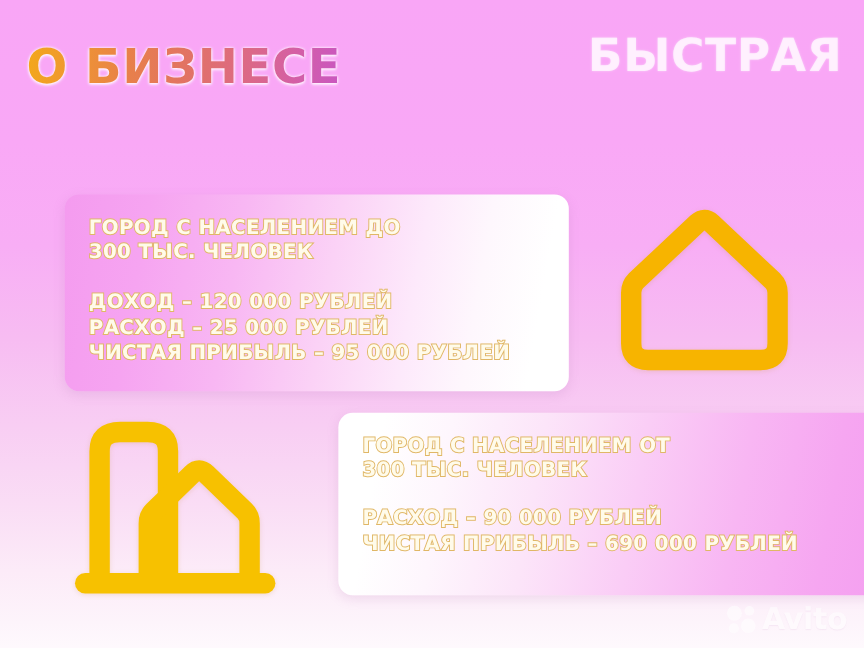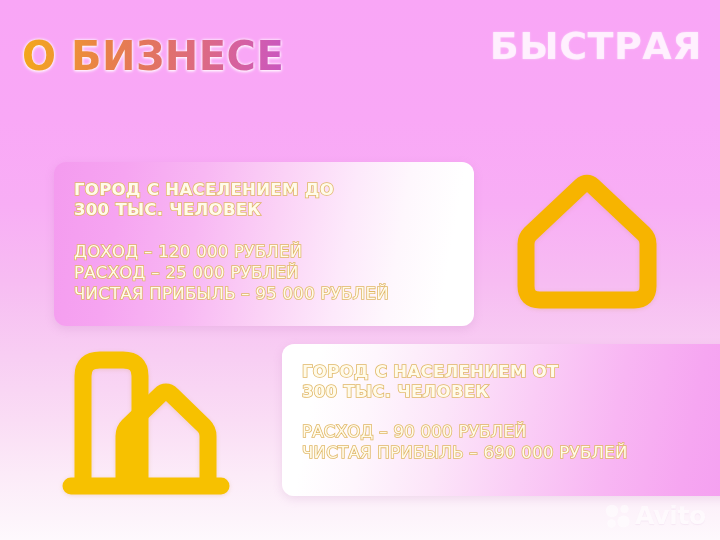--- a/index.html
+++ b/index.html
@@ -137,21 +137,21 @@
     letter-spacing: 0.3px;
     line-height: 1.22;
     color: #FFFBEA;
     -webkit-text-stroke: 1.6px #E0B766;
     paint-order: stroke fill;
     margin: 0;
   }
   .card-stats {
     margin-top: 22px;
     font-size: 16.5px;
-    font-weight: 400;
+    font-weight: 700;
     text-transform: uppercase;
     letter-spacing: 0.3px;
     line-height: 1.26;
     color: #FFFBEA;
     -webkit-text-stroke: 1.6px #E0B766;
     paint-order: stroke fill;
   }
   .card-2 .card-stats { margin-top: 20px; }
   .stat-line { display: block; white-space: nowrap; }
 

